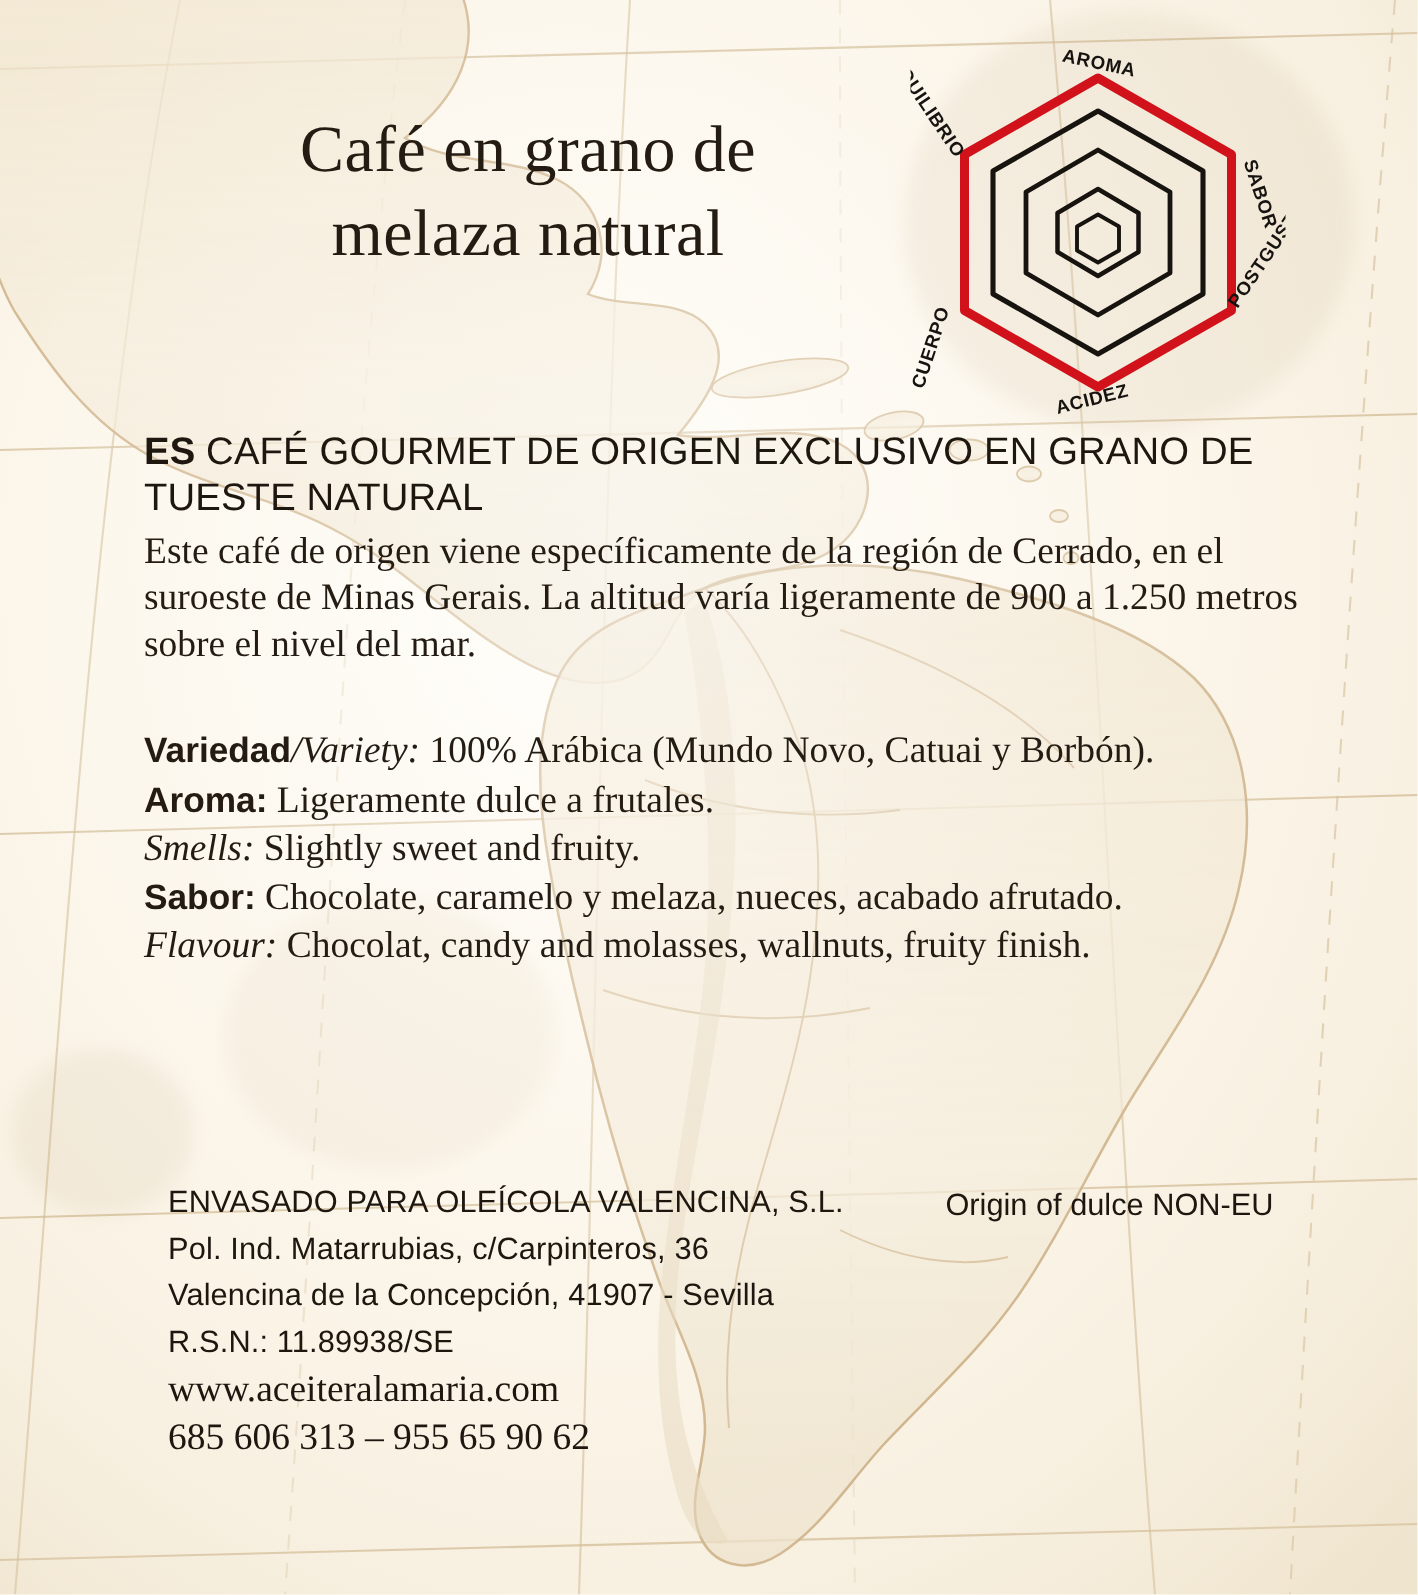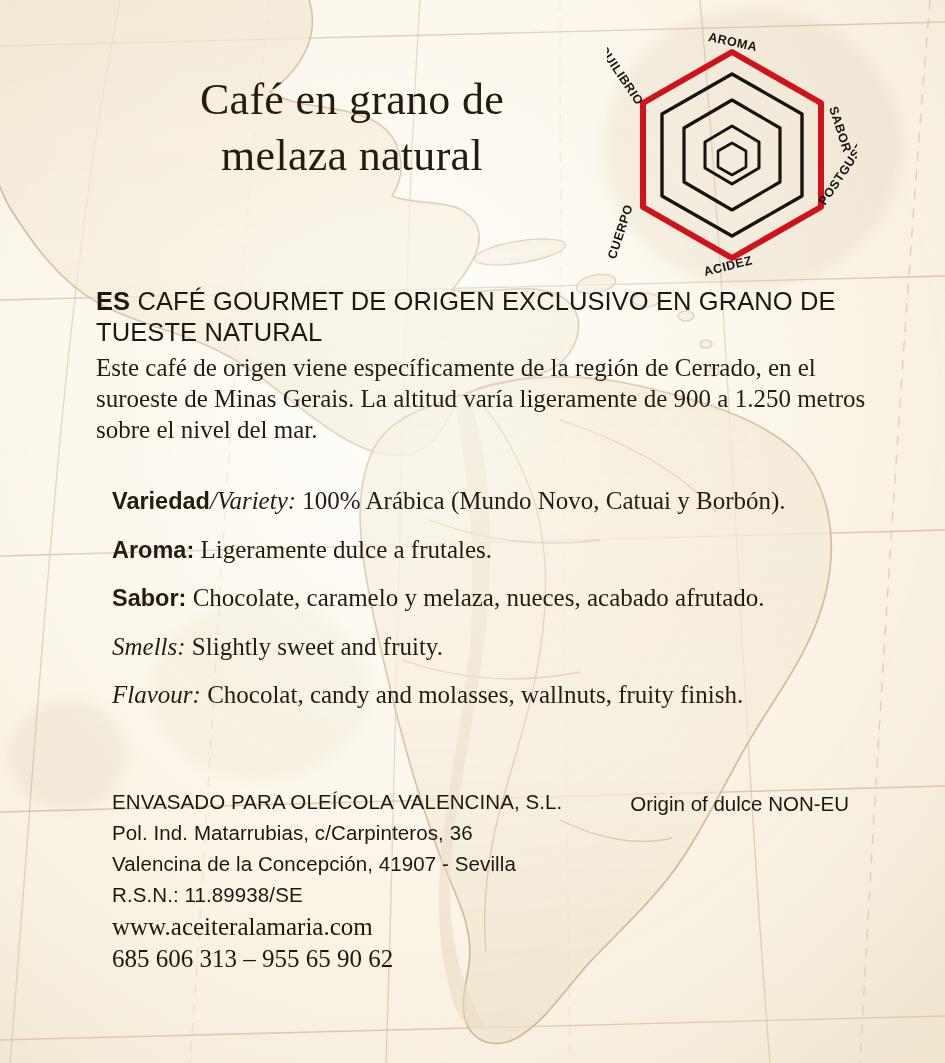--- a/index.html
+++ b/index.html
@@ -89,21 +89,21 @@
     margin: 4px 0 0 0;
     color: #241c12;
   }
 
   .attrs {
     margin-top: 40px;
     font-size: 25px;
     line-height: 1.30;
     color: #241c12;
   }
-  .attrs p { margin: 16px; }
+  .attrs p { margin: 0; }
   .attrs .k-sans {
     font-family: "Liberation Sans", sans-serif;
     font-weight: 700;
     font-size: 23.5px;
   }
   .attrs .k-italic {
     font-style: italic;
   }
 
   
@@ -243,22 +243,22 @@
     </g>
   </svg>
 
   <div class="body-block">
     <p class="headline"><b>ES</b><span> CAFÉ GOURMET DE ORIGEN EXCLUSIVO EN GRANO DE TUESTE NATURAL</span></p>
     <p class="intro">Este café de origen viene específicamente de la región de Cerrado, en el suroeste de Minas Gerais. La altitud varía ligeramente de 900 a 1.250 metros sobre el nivel del mar.</p>
 
     <div class="attrs">
       <p><span class="k-sans">Variedad</span><span class="k-italic">/Variety:</span><span> 100% Arábica (Mundo Novo, Catuai y Borbón).</span></p>
       <p><span class="k-sans">Aroma:</span><span> Ligeramente dulce a frutales.</span></p>
+      <p><span class="k-italic">Smells:</span><span> Slightly sweet and fruity.</span></p>
       <p><span class="k-sans">Sabor:</span><span> Chocolate, caramelo y melaza, nueces, acabado afrutado.</span></p>
-      <p><span class="k-italic">Smells:</span><span> Slightly sweet and fruity.</span></p>
       <p><span class="k-italic">Flavour:</span><span> Chocolat, candy and molasses, wallnuts, fruity finish.</span></p>
     </div>
   </div>
 
   <div class="footer-left">
     <div class="sans-line">ENVASADO PARA OLEÍCOLA VALENCINA, S.L.</div>
     <div class="sans-line">Pol. Ind. Matarrubias, c/Carpinteros, 36</div>
     <div class="sans-line">Valencina de la Concepción, 41907 - Sevilla</div>
     <div class="sans-line">R.S.N.: 11.89938/SE</div>
     <div class="serif-line">www.aceiteralamaria.com</div>

